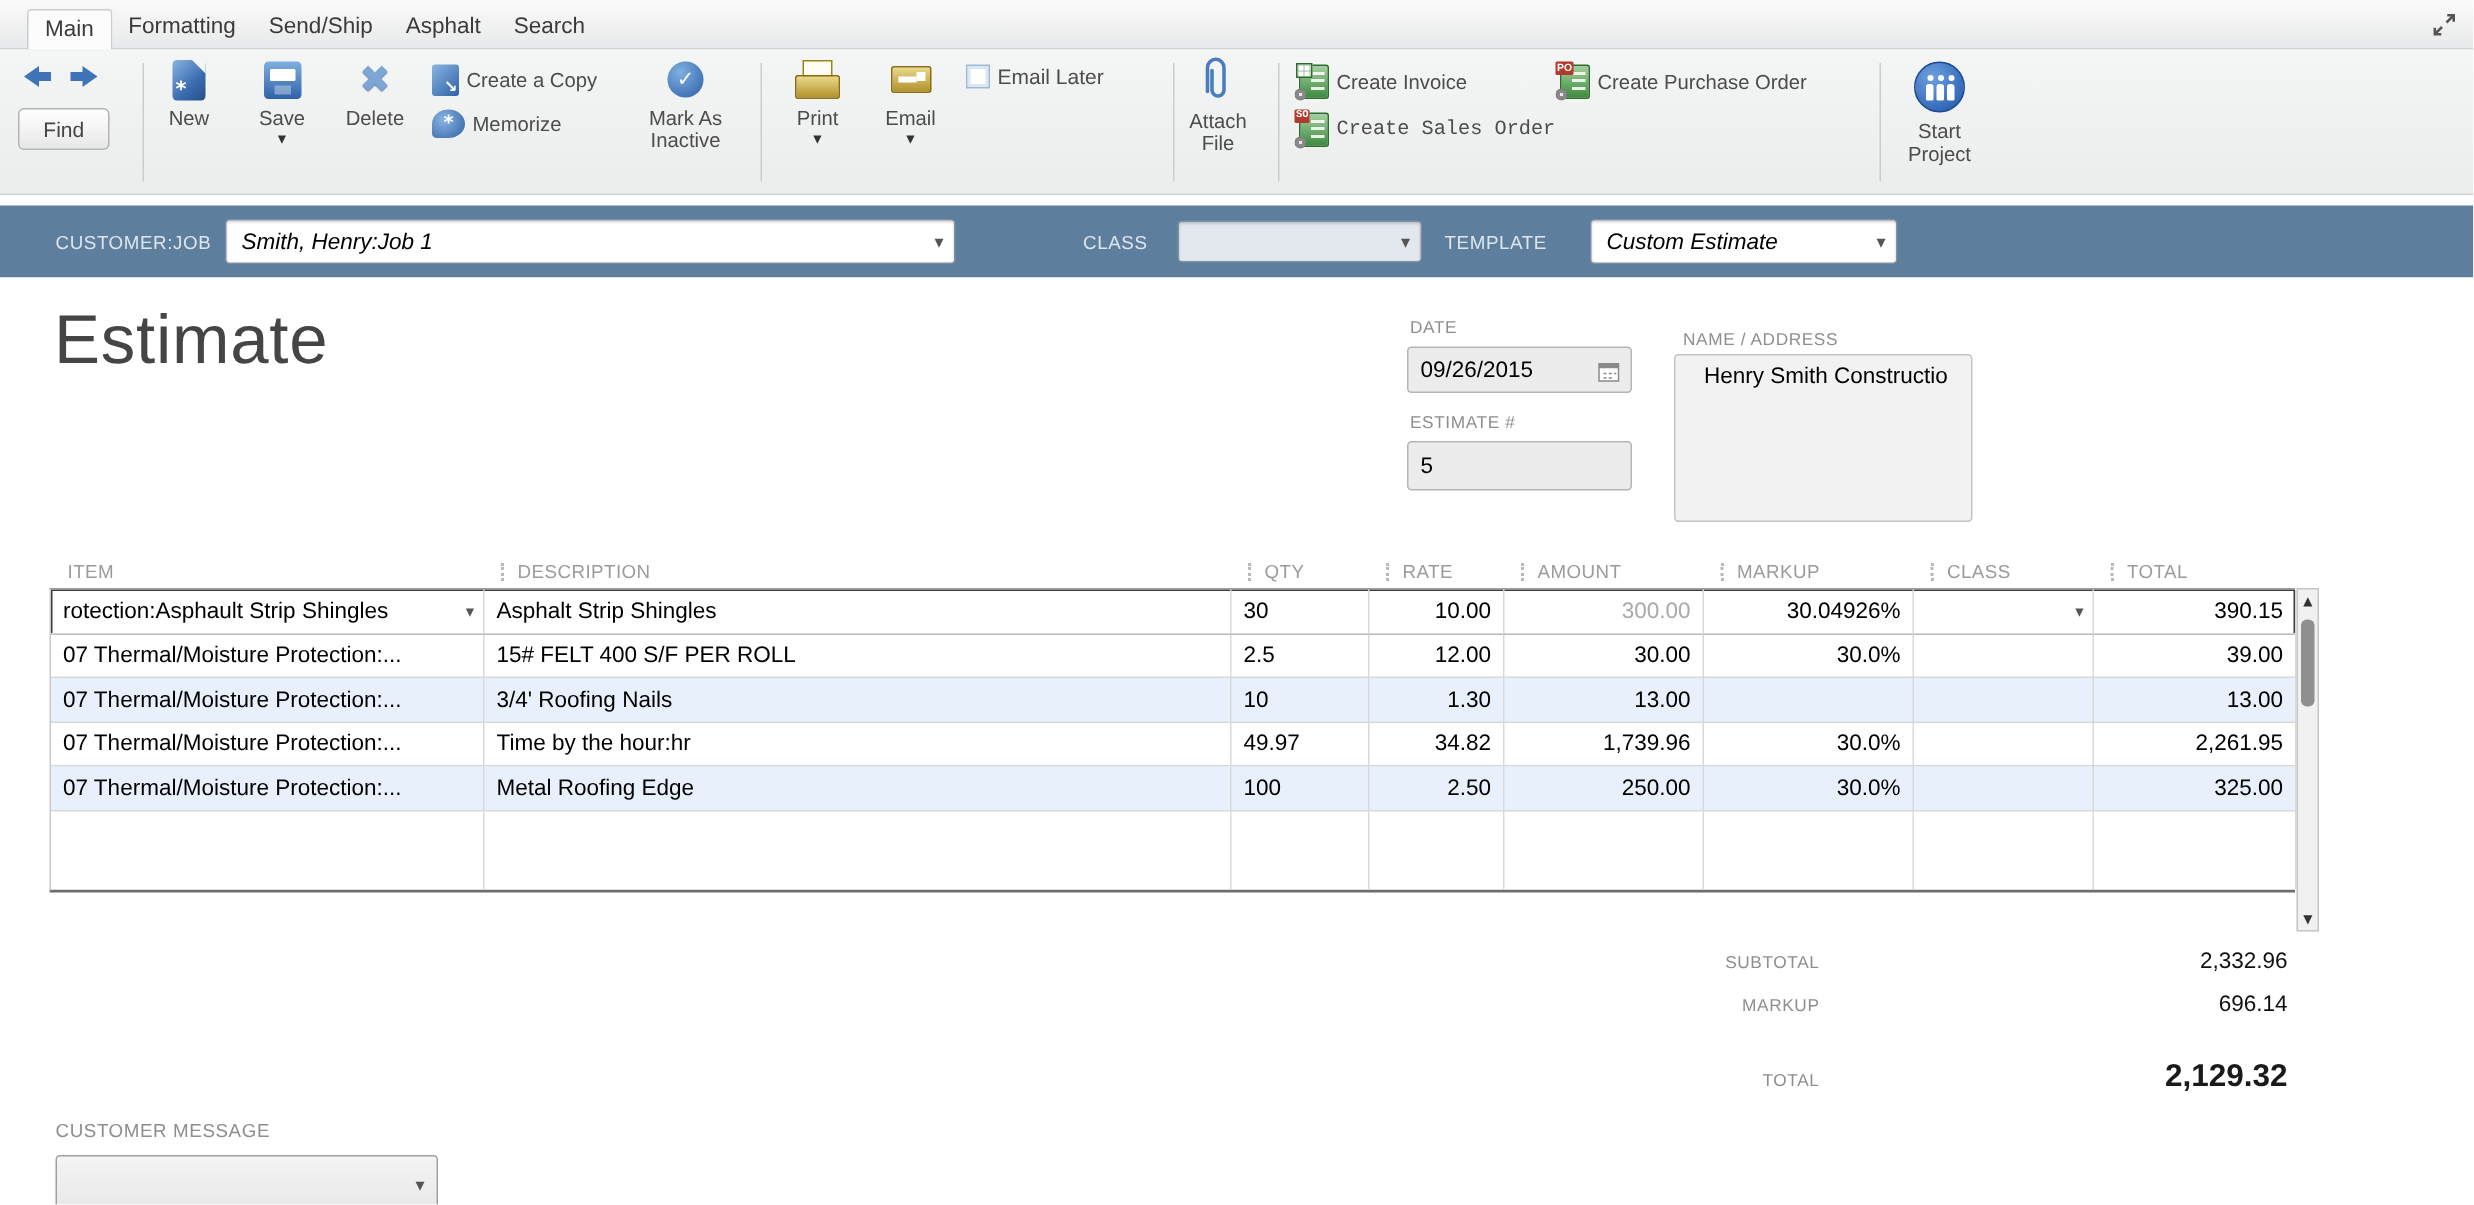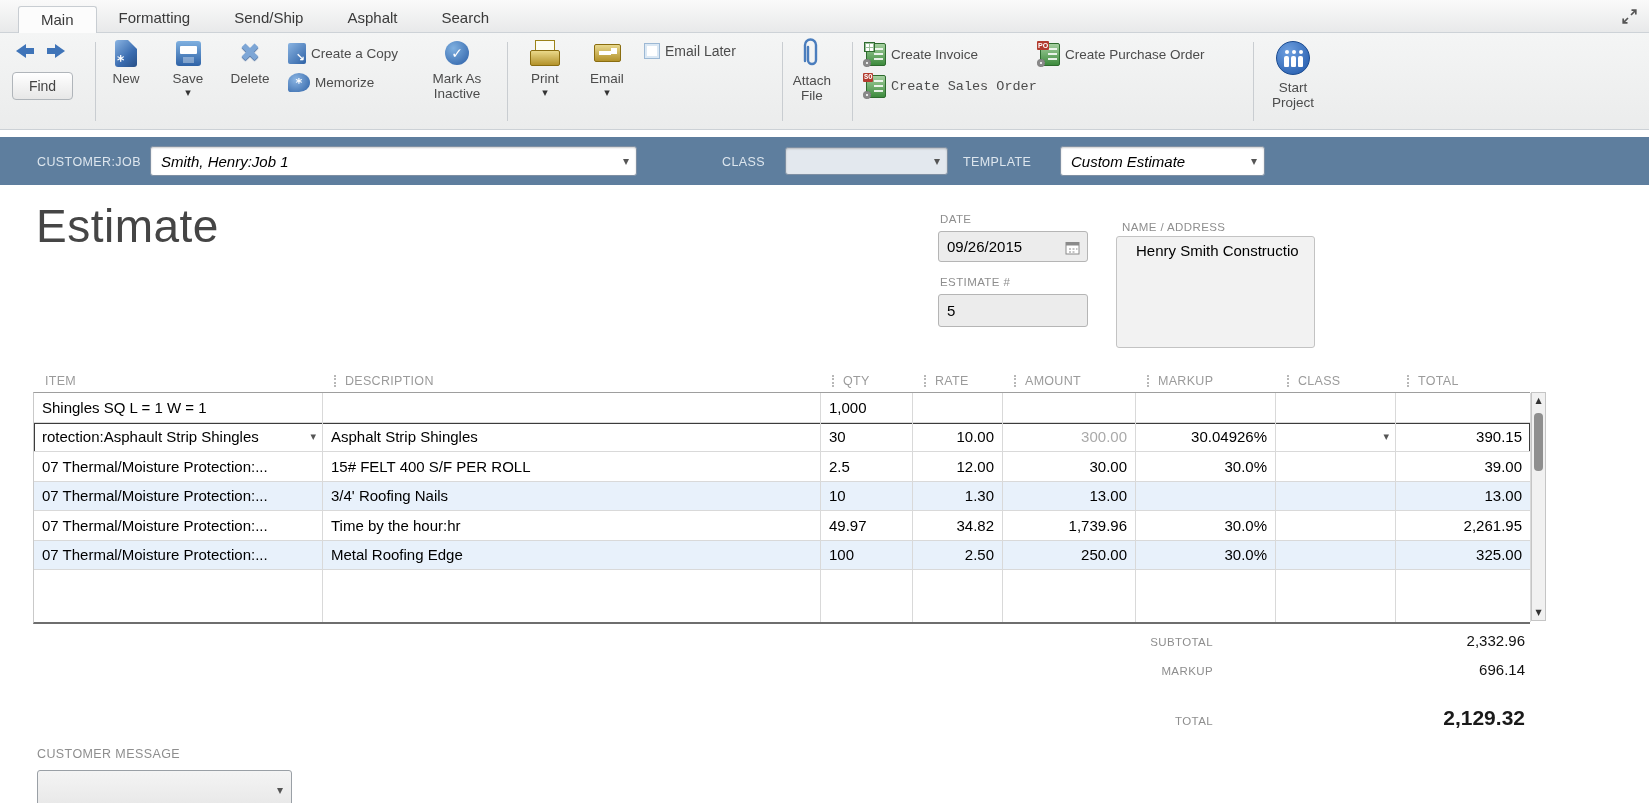--- a/index.html
+++ b/index.html
@@ -5,21 +5,21 @@
   * { margin:0; padding:0; box-sizing:border-box; }
   html,body { background:#fff; }
   body { font-family:"Liberation Sans","DejaVu Sans",sans-serif; }
   #screen { position:relative; width:1649px; height:803px; background:#fff; overflow:hidden; }
   .glyph { font-family:"DejaVu Sans",sans-serif; }
 
   
   #tabbar { position:absolute; left:0; top:0; width:100%; height:33px;
     background:linear-gradient(#fafafa,#e8e9ea); border-bottom:1px solid #cdd2d7;
     display:flex; align-items:flex-end; padding-left:18px; }
-  .tab { height:27px; line-height:26px; padding:0 22px; font-size:15px; color:#3a3a3a; cursor:default; }
+  .tab { height:27px; line-height:26px; padding:0 11px; font-size:15px; color:#3a3a3a; cursor:default; }
   .tab.active { background:#fcfcfc; border:1px solid #c8cdd2; border-bottom:none; border-radius:3px 3px 0 0;
     position:relative; top:1px; z-index:2; }
   #expand-btn { position:absolute; right:10px; top:8px; width:18px; height:18px; }
 
   
   #ribbon { position:absolute; left:0; top:33px; width:100%; height:97px;
     background:linear-gradient(#f4f5f5,#ebecec); border-bottom:1px solid #ccd1d6; }
   .vdiv { position:absolute; top:9px; height:79px; width:1px; background:#c9cdd1; }
   .rbtn { position:absolute; top:5px; display:flex; flex-direction:column; align-items:center; gap:3px; }
   .rlabel { font-size:13.5px; color:#4c4c4c; line-height:15px; text-align:right; white-space:nowrap; }
@@ -322,30 +322,20 @@
       <div class="th grip">DESCRIPTION</div>
       <div class="th grip">QTY</div>
       <div class="th grip">RATE</div>
       <div class="th grip">AMOUNT</div>
       <div class="th grip">MARKUP</div>
       <div class="th grip">CLASS</div>
       <div class="th grip">TOTAL</div>
     </div>
 
     <div id="tbody">
-      <div class="trow">
-        <div class="tc">Shingles SQ L = 1 W = 1</div>
-        <div class="tc"></div>
-        <div class="tc">1,000</div>
-        <div class="tc num"></div>
-        <div class="tc num"></div>
-        <div class="tc num"></div>
-        <div class="tc"></div>
-        <div class="tc num"></div>
-      </div>
       <div class="trow selected">
         <div class="tc">
           <span>rotection:Asphault Strip Shingles</span>
           <span class="cell-arr glyph">▾</span>
         </div>
         <div class="tc">Asphalt Strip Shingles</div>
         <div class="tc">30</div>
         <div class="tc num">10.00</div>
         <div class="tc num">
             <span class="muted">300.00</span>

